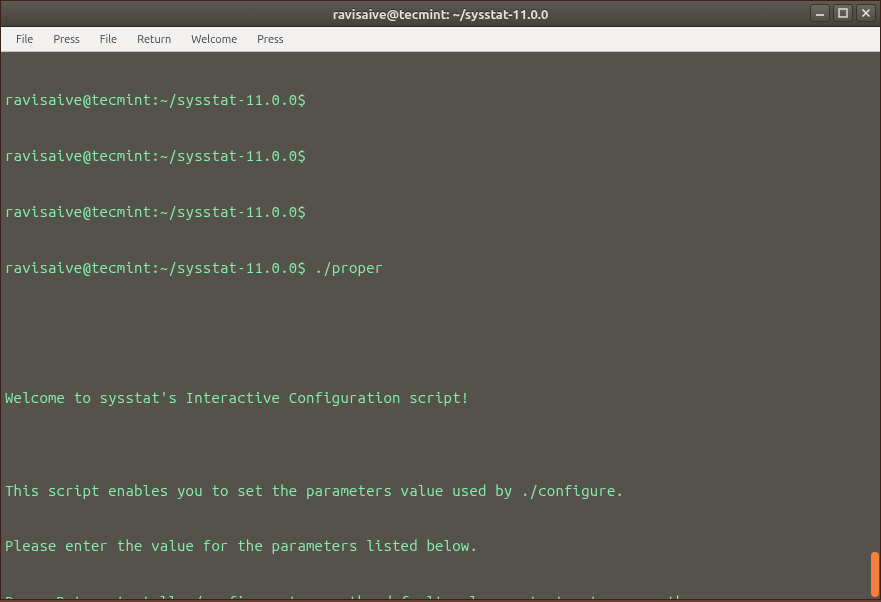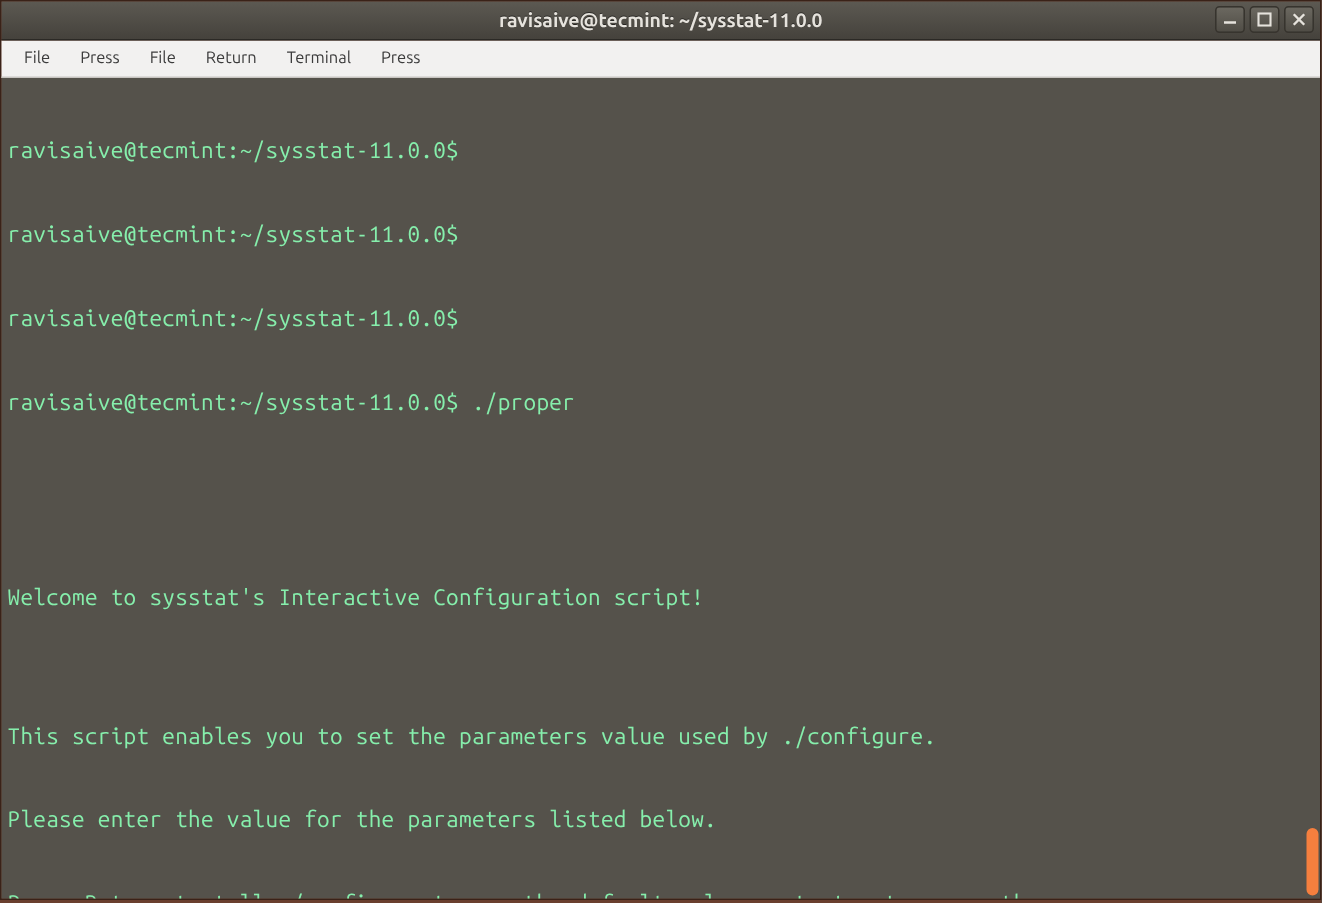--- a/index.html
+++ b/index.html
@@ -132,21 +132,21 @@
           </svg>
       </div>
     </div>
   </div>
 
   <div class="menubar">
     <span class="menu-item">File</span>
     <span class="menu-item">Press</span>
     <span class="menu-item">File</span>
     <span class="menu-item">Return</span>
-    <span class="menu-item">Terminal</span>
+    <span class="menu-item">Welcome</span>
     <span class="menu-item">Press</span>
   </div>
 
   <div class="terminal">
     <div class="t-line">ravisaive@tecmint:~/sysstat-11.0.0$</div>
     <div class="t-line">ravisaive@tecmint:~/sysstat-11.0.0$</div>
     <div class="t-line">ravisaive@tecmint:~/sysstat-11.0.0$</div>
     <div class="t-line">ravisaive@tecmint:~/sysstat-11.0.0$ ./proper</div>
     <div class="t-line"></div>
     <div class="t-line"></div>

